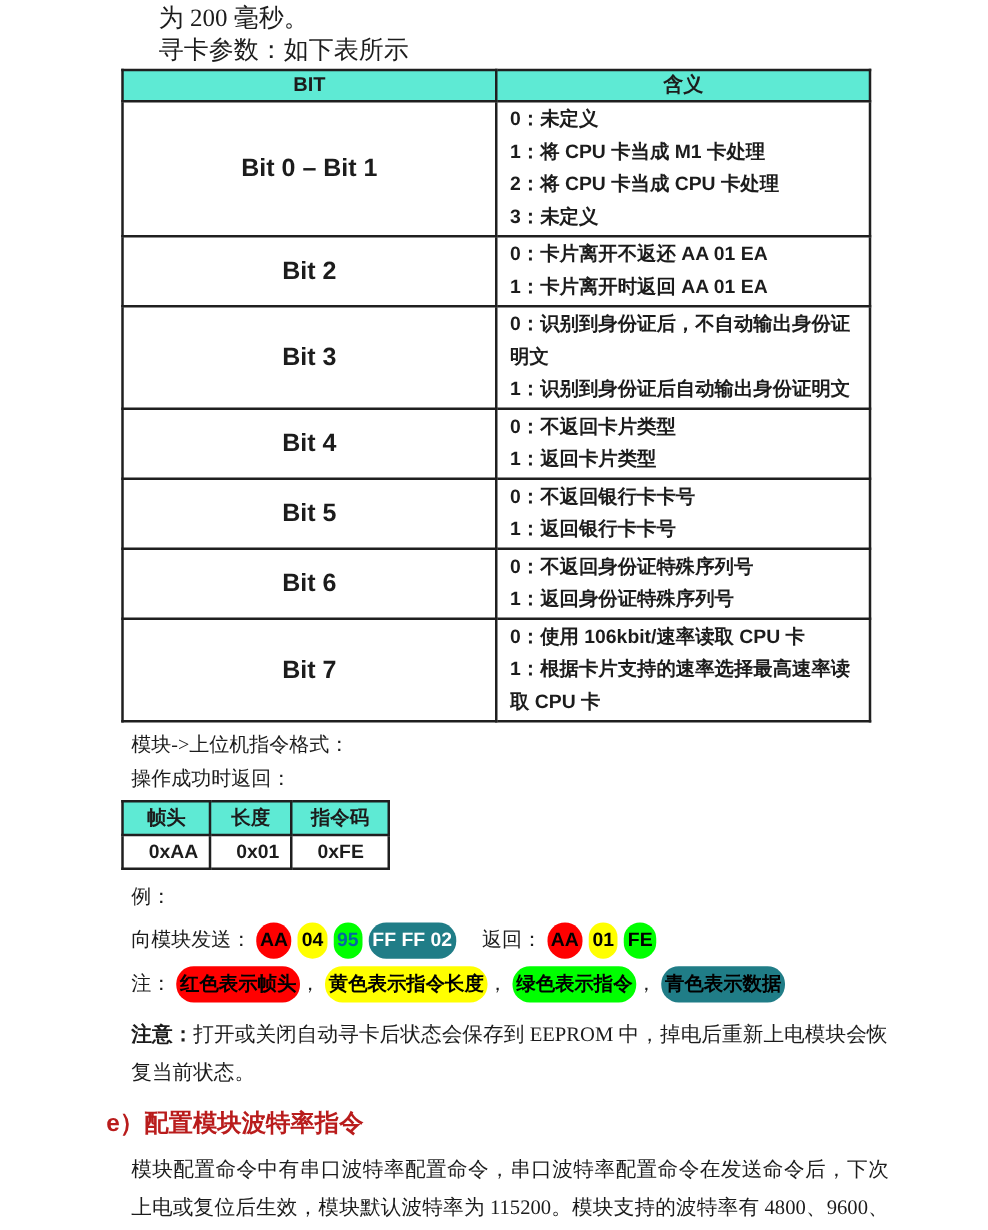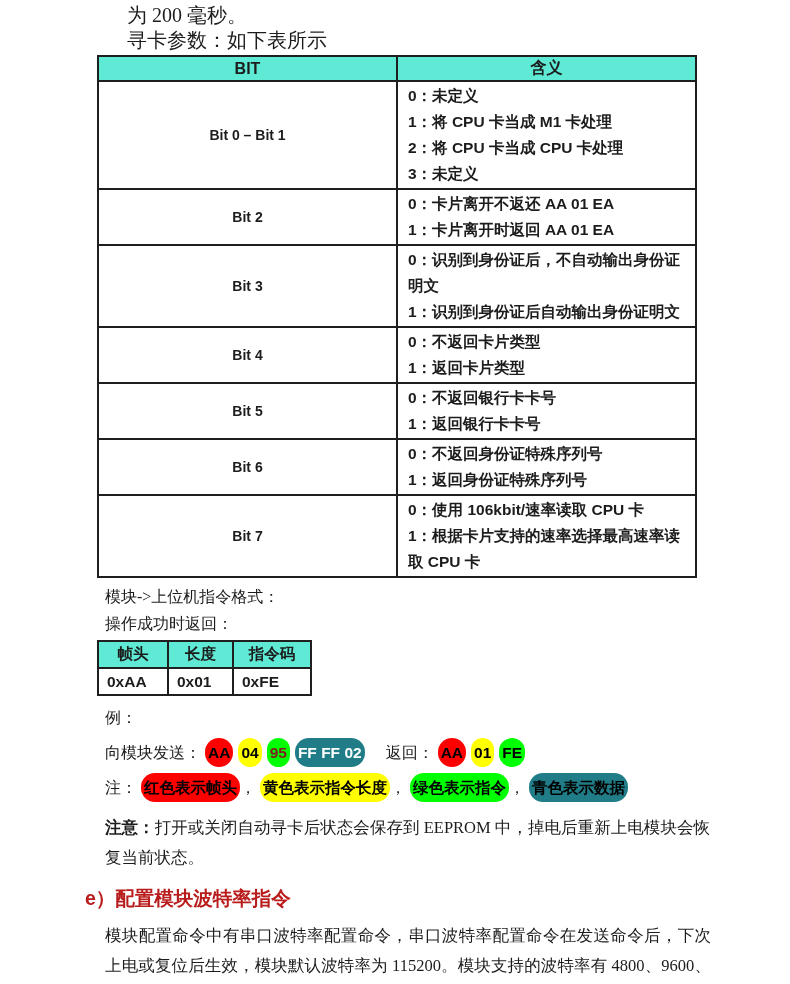--- a/index.html
+++ b/index.html
@@ -20,33 +20,33 @@
     background: #5eead4;
     font-family: "Liberation Sans", "DejaVu Sans", sans-serif;
     font-weight: 600; font-size: 16px; text-align: center;
   }
 
   
   .bit-table { width: 600px; margin: 2px 0 0 -8px;
     font-family: "Liberation Sans", "DejaVu Sans", sans-serif; }
   .bit-table th { height: 25px; }
   .bit-table td.bitcol {
-    width: 168px; text-align: center; font-weight: 600; font-size: 14px;
+    width: 168px; text-align: center; font-weight: 600; font-size: 20px;
   }
   .bit-table td.meancol { padding: 1px 6px 1px 10px; margin-top: 12px; }
   .bit-table .mline { font-size: 15.5px; line-height: 26px; font-weight: 600; }
 
   
   .plain-label { font-size: 16px; line-height: 26px; margin-top: 6px; }
 
   
   .frame-table { margin: 3px 0 0 -8px;
     font-family: "Liberation Sans", "DejaVu Sans", sans-serif; }
   .frame-table th { height: 27px; font-size: 15.5px; }
-  .frame-table td { height: 27px; font-size: 15.5px; font-weight: 600; padding-left: 8px; }
+  .frame-table td { height: 27px; font-size: 15.5px; font-weight: 600; padding-left: 20px; }
   .frame-table .fc1 { width: 70px; }
   .frame-table .fc2 { width: 65px; }
   .frame-table .fc3 { width: 78px; }
 
   
   .example-line { margin-top: 7px; font-size: 16px; line-height: 27px; white-space: nowrap; }
   .hl {
     display: inline-block;
     font-family: "Liberation Sans", "DejaVu Sans", sans-serif;
     font-weight: 700; font-size: 15.5px;
@@ -157,21 +157,21 @@
         <td class="fc2">0x01</td>
         <td class="fc3">0xFE</td>
       </tr>
     </tbody>
   </table>
 
   <div class="plain-label" style="margin-top:9px">例：</div>
 
   <div class="example-line">
     <span>向模块发送：</span>
-    <span><span class="hl" style="background: rgb(255, 0, 0); color: rgb(0, 0, 0);">AA</span><span class="hl" style="background: rgb(255, 255, 0); color: rgb(0, 0, 0);">04</span><span class="hl" style="background: rgb(0, 255, 0); color: #7f1d1d;">95</span><span class="hl" style="background: rgb(32, 125, 135); color: rgb(255, 255, 255);">FF FF 02</span></span>
+    <span><span class="hl" style="background: rgb(255, 0, 0); color: rgb(0, 0, 0);">AA</span><span class="hl" style="background: rgb(255, 255, 0); color: rgb(0, 0, 0);">04</span><span class="hl" style="background: rgb(0, 255, 0); color: #0369a1;">95</span><span class="hl" style="background: rgb(32, 125, 135); color: rgb(255, 255, 255);">FF FF 02</span></span>
     <span class="ret-gap"></span>
     <span>返回：</span>
     <span><span class="hl" style="background: rgb(255, 0, 0); color: rgb(0, 0, 0);">AA</span><span class="hl" style="background: rgb(255, 255, 0); color: rgb(0, 0, 0);">01</span><span class="hl" style="background: rgb(0, 255, 0); color: rgb(0, 0, 0);">FE</span></span>
   </div>
 
   <div class="note-line">
     <span>注：</span>
     <span><span class="hl" style="background: rgb(255, 0, 0); color: rgb(0, 0, 0);">红色表示帧头</span><span>， </span><span class="hl" style="background: rgb(255, 255, 0); color: rgb(0, 0, 0);">黄色表示指令长度</span><span>， </span><span class="hl" style="background: rgb(0, 255, 0); color: rgb(0, 0, 0);">绿色表示指令</span><span>， </span><span class="hl" style="background: rgb(32, 125, 135); color: rgb(0, 0, 0);">青色表示数据</span></span>
   </div>
 

